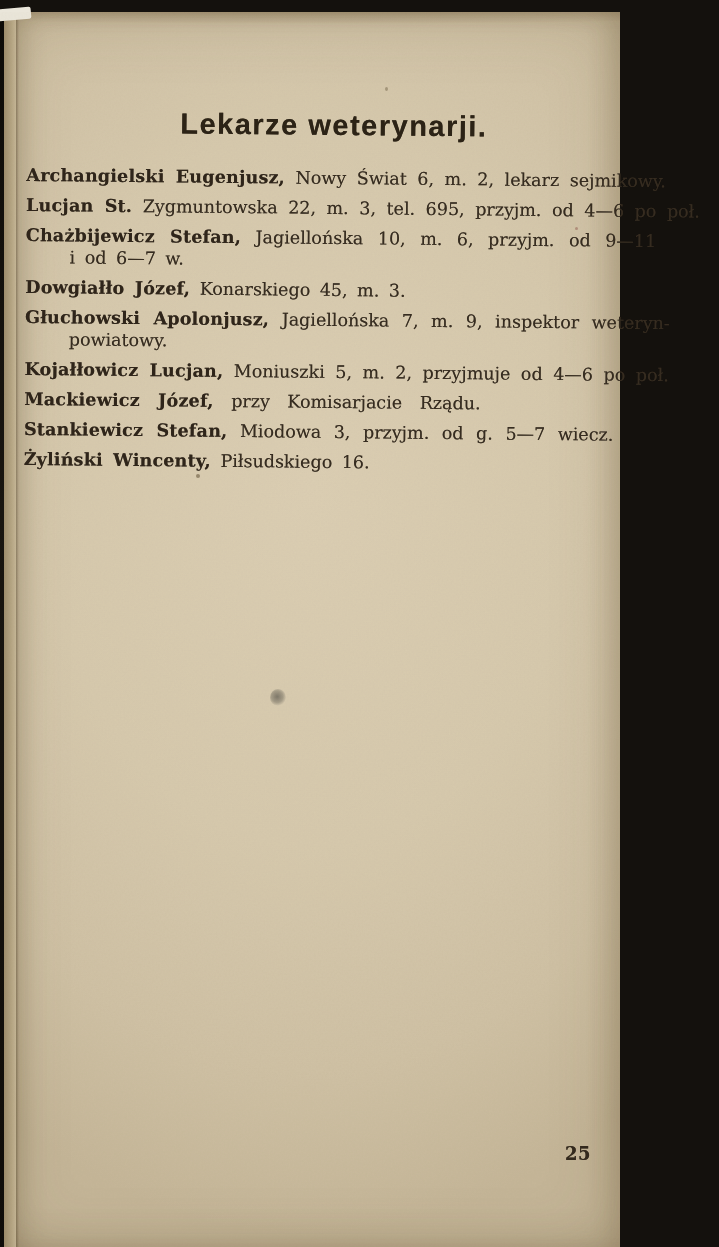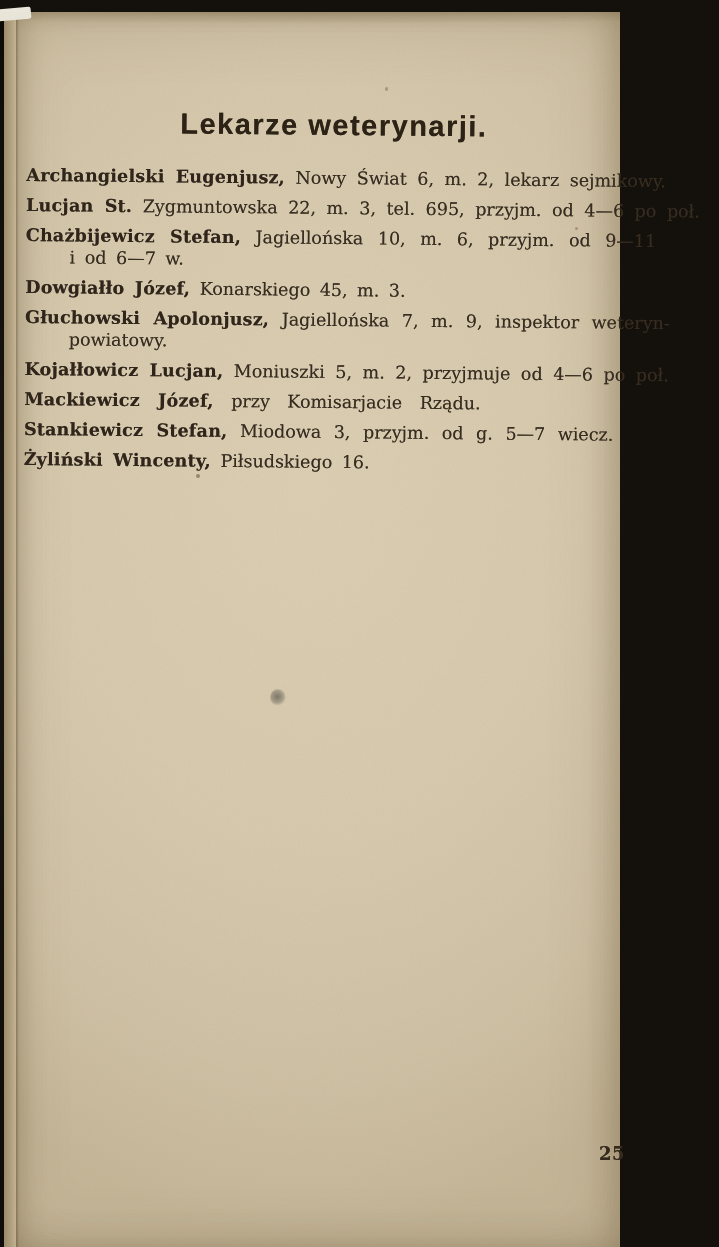--- a/index.html
+++ b/index.html
@@ -56,21 +56,21 @@
     text-shadow:0 0 .6px rgba(44,35,22,.75);
   }
   .entries{font-size:17.5px;line-height:22px;}
   .entry{margin:0 0 8px 0;white-space:nowrap;text-shadow:0 0 .5px rgba(54,44,32,.6);}
   .entry .name{font-weight:bold;color:#2f251a;letter-spacing:.2px;}
   .entry .cont{display:block;padding-left:44px;white-space:nowrap;word-spacing:4px;}
   .sp4{word-spacing:4px;} .sp5{word-spacing:5px;} .sp7{word-spacing:7px;}
   .sp9{word-spacing:9px;} .sp12{word-spacing:12px;}
   
   .page-number{
-    position:absolute;left:599px;top:1131px;
+    position:absolute;left:565px;top:1131px;
     font-size:18px;font-weight:bold;color:#33291d;
     letter-spacing:.5px;text-shadow:0 0 .5px rgba(51,41,29,.6);
   }
   .grain{position:absolute;left:0;top:0;mix-blend-mode:multiply;pointer-events:none;opacity:.5;}
 </style>
 </head>
 <body>
 
 <div class="page">
 

